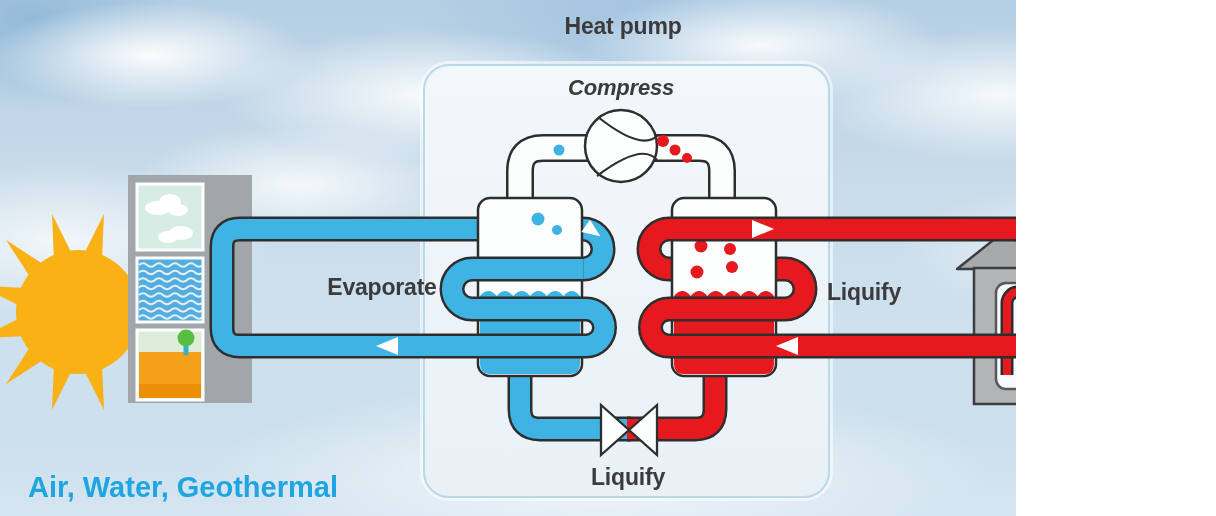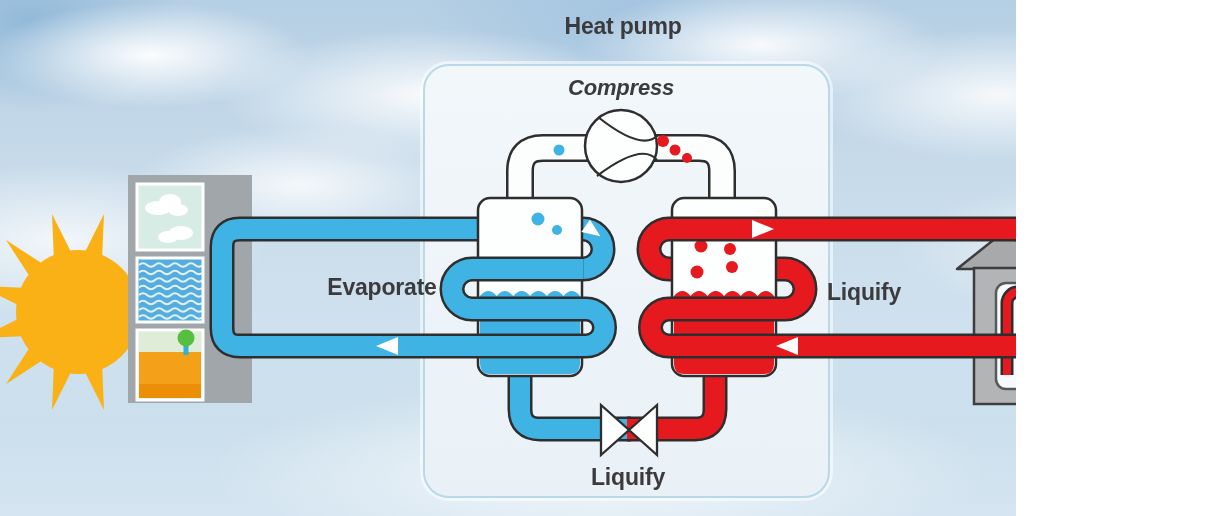--- a/index.html
+++ b/index.html
@@ -203,14 +203,15 @@
       <polygon points="11,-9 11,9 -11,0" transform="translate(787,346)"></polygon>
     </g>
   </svg>
 
   <div class="txt-layer">
     <div class="lbl lbl-header" style="left:623px;top:13px;">Heat pump</div>
     <div class="lbl" style="left:621px;top:75px;font-size:22px;font-style:italic;">Compress</div>
     <div class="lbl lbl-step" style="left:382px;top:274px;">Evaporate</div>
     <div class="lbl lbl-step" style="left:864px;top:279px;">Liquify</div>
     <div class="lbl lbl-step" style="left:628px;top:464px;">Liquify</div>
+    <div id="sources-label">Air, Water, Geothermal</div>
   </div>
 </div>
 
 </body></html>

